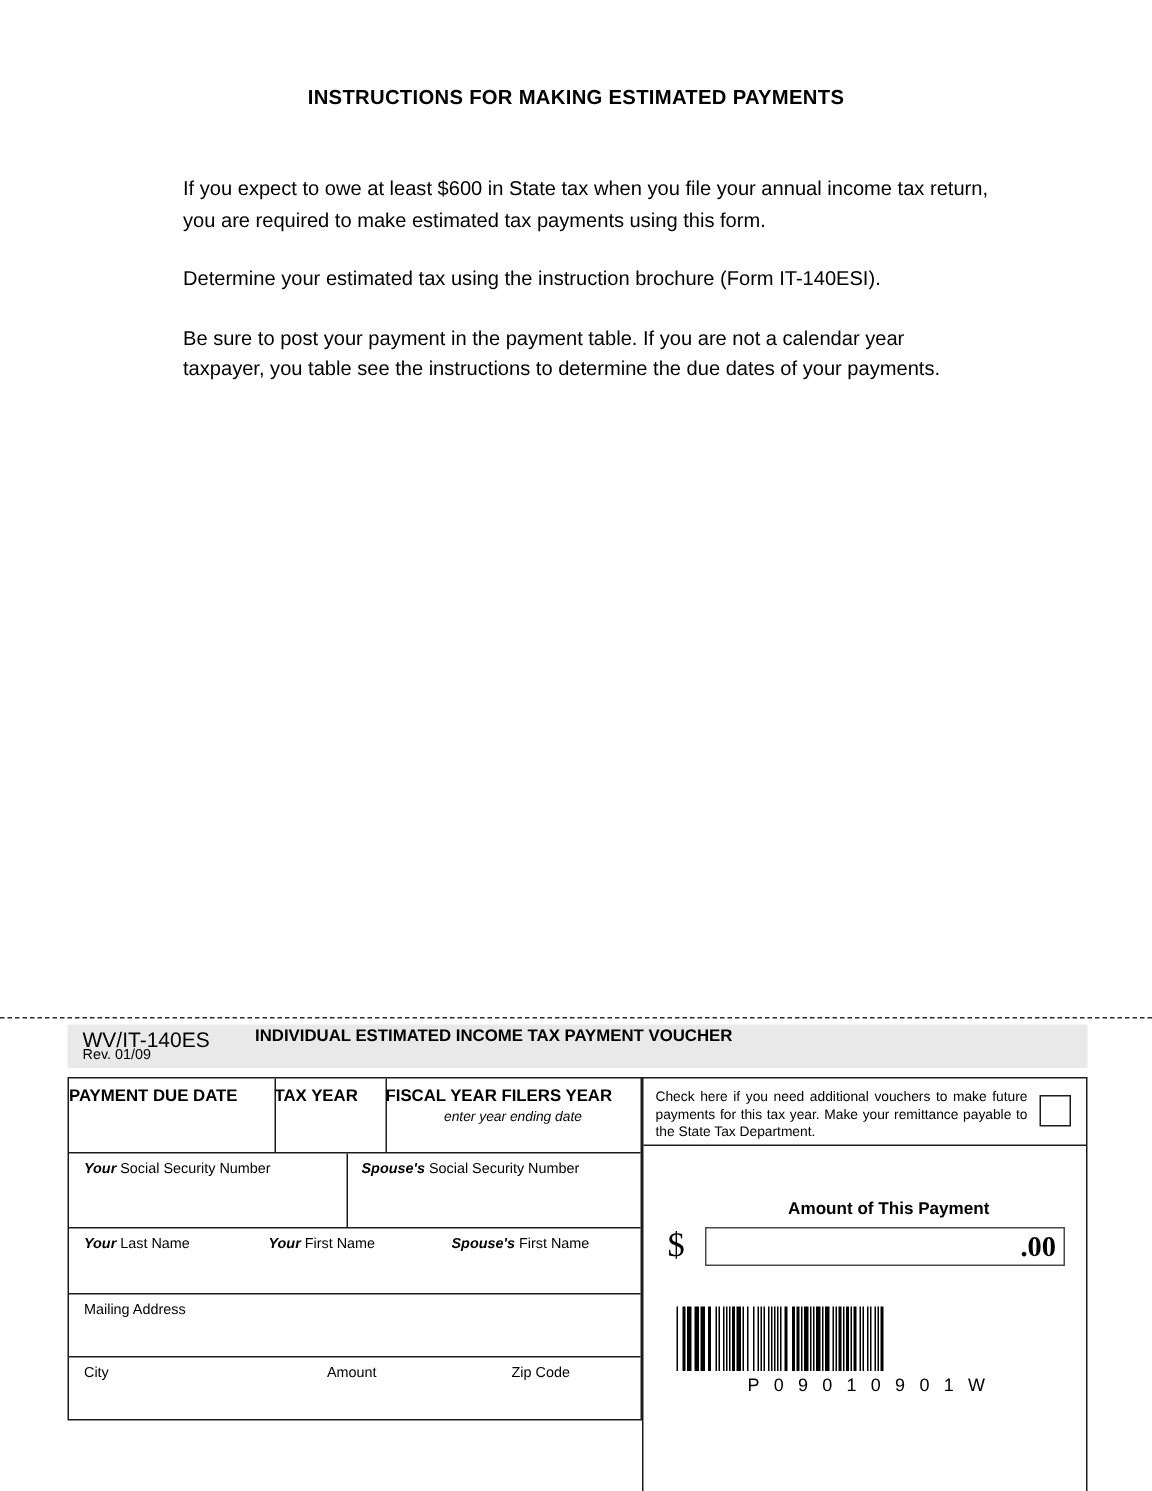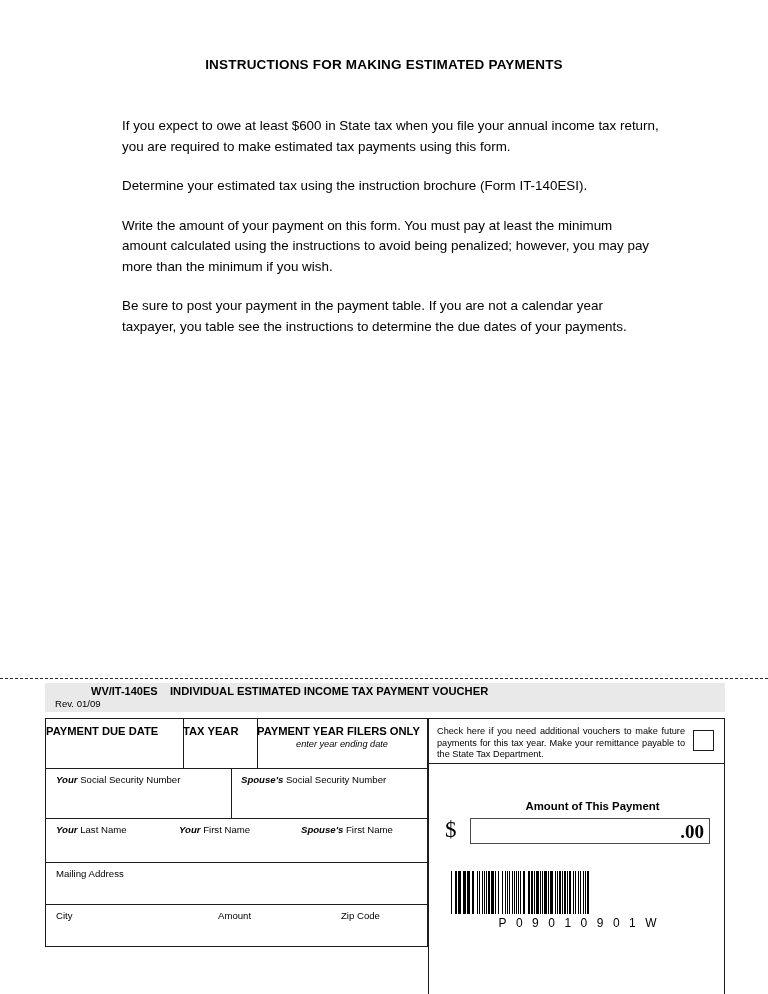--- a/index.html
+++ b/index.html
@@ -57,23 +57,22 @@
     left: 45px;
     top: 683px;
     width: 680px;
     height: 29px;
     background: #e9e9e9;
   }
   .band-code {
     position: absolute;
     left: 10px;
     top: 2px;
-    font-size: 11px;
-    font-weight: bold;
-    margin-left: 36px;
+    font-size: 14px;
+    font-weight: normal;
   }
   .band-title {
     position: absolute;
     left: 125px;
     top: 2px;
     font-size: 11.2px;
     font-weight: bold;
   }
   .band-rev {
     position: absolute;
@@ -234,40 +233,39 @@
   }
 </style>
 </head>
 <body>
 
 <div class="instructions-title">INSTRUCTIONS FOR MAKING ESTIMATED PAYMENTS</div>
 
 <div class="instr-block">
   <p class="instr-p">If you expect to owe at least $600 in State tax when you file your annual income tax return, you are required to make estimated tax payments using this form.</p>
   <p class="instr-p">Determine your estimated tax using the instruction brochure (Form IT-140ESI).</p>
-  <p class="instr-p">Write the amount of your payment on this form.  You must pay at least the minimum amount calculated using the instructions to avoid being penalized; however, you may pay more than the minimum if you wish.</p>
   <p class="instr-p">Be sure to post your payment in the payment table.  If you are not a calendar year taxpayer, you table see the instructions to determine the due dates of your payments.</p>
 </div>
 
 <div class="cut-line"></div>
 
 <div class="voucher-band">
   <span class="band-code">WV/IT-140ES</span>
   <span class="band-title">INDIVIDUAL ESTIMATED INCOME TAX PAYMENT VOUCHER</span>
   <span class="band-rev">Rev. 01/09</span>
 </div>
 
 <div class="left-table">
 
   <div class="row row-sep" style="top:0; height:50px;">
     <div class="vdiv" style="left:137px;"></div>
     <div class="vdiv" style="left:211px;"></div>
     <div class="hdr-label" style="left:0; width:137px;">PAYMENT DUE DATE</div>
     <div class="hdr-label" style="left:137px; width:74px;">TAX YEAR</div>
-    <div class="hdr-label" style="left:211px; width:170px;">PAYMENT YEAR FILERS ONLY</div>
+    <div class="hdr-label" style="left:211px; width:170px;">FISCAL YEAR FILERS YEAR</div>
     <div class="hdr-sub" style="left:211px; width:170px;">enter year ending date</div>
   </div>
 
   <div class="row row-sep" style="top:50px; height:50px;">
     <div class="vdiv" style="left:185px;"></div>
     <div class="cell-label" style="left:10px; top:5px;"><span class="bi">Your</span><span> Social Security Number</span></div>
     <div class="cell-label" style="left:195px; top:5px;"><span class="bi">Spouse's</span><span> Social Security Number</span></div>
   </div>
 
   <div class="row row-sep" style="top:100px; height:44px;">

